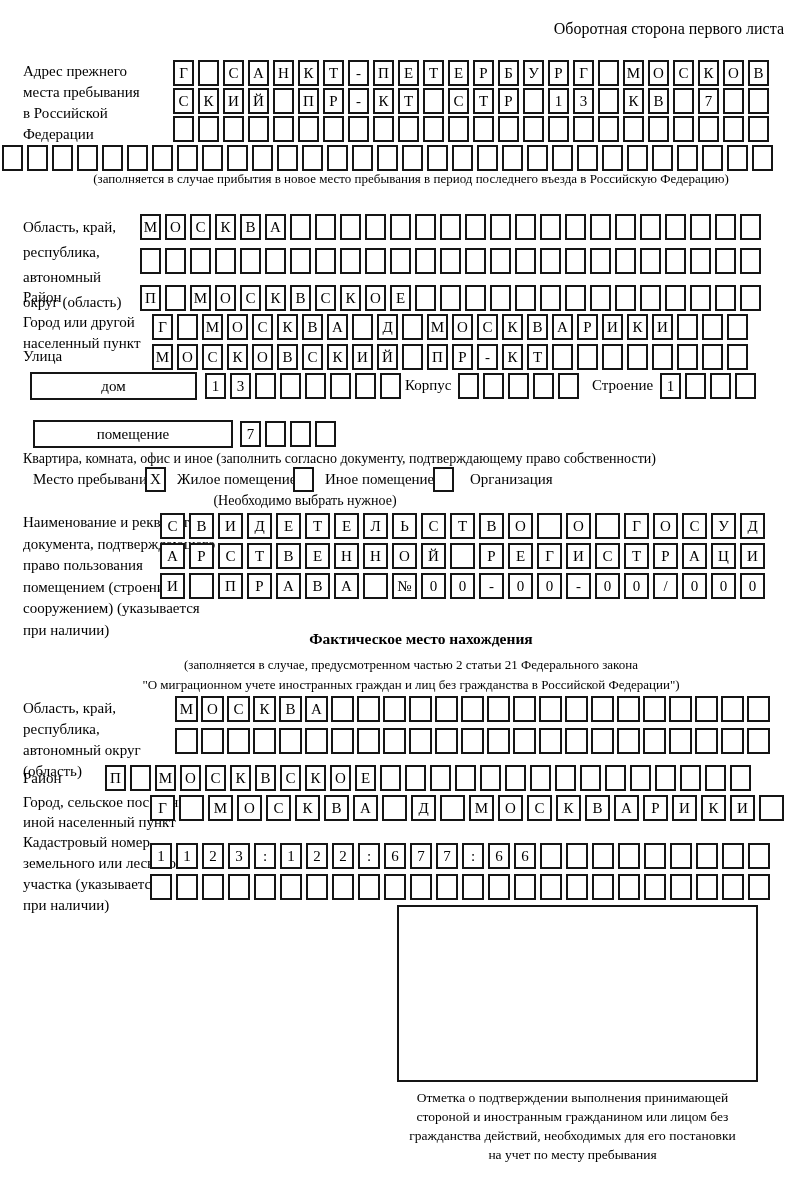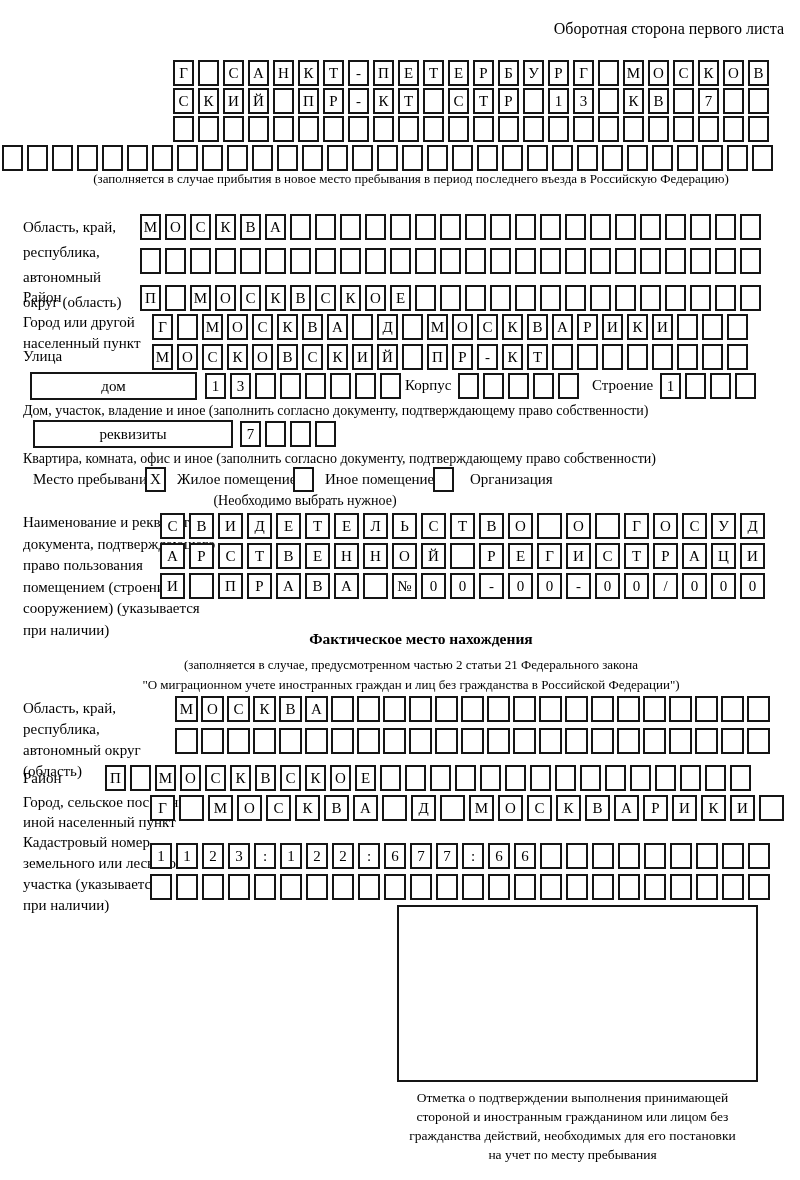--- a/index.html
+++ b/index.html
@@ -24,20 +24,24 @@
       display:flex;align-items:center;justify-content:center;font-size:15px;}
   .stampbox{box-sizing:border-box;border:2px solid #151515;background:#fff;}
 </style>
 </head>
 <body>
 
 <div class="page">
 
   <div class="abs" style="top:20px;right:38px;font-size:16px;">Оборотная сторона первого листа</div>
 
+  <div class="abs lbl" style="left:23px;top:61px;">Адрес прежнего
+места пребывания
+в Российской
+Федерации</div>
   <div class="abs cellrow" style="left:173px;top:60px;">
       <span class="cell">Г</span>
       <span class="cell"></span>
       <span class="cell">С</span>
       <span class="cell">А</span>
       <span class="cell">Н</span>
       <span class="cell">К</span>
       <span class="cell">Т</span>
       <span class="cell">-</span>
       <span class="cell">П</span>
@@ -311,24 +315,23 @@
         <span class="cell"></span>
       </div>
     <div class="abs lbl" style="left:592px;top:3px;">Строение</div>
     <div class="abs cellrow" style="left:660px;top:1px;">
         <span class="cell">1</span>
         <span class="cell"></span>
         <span class="cell"></span>
         <span class="cell"></span>
       </div>
   </div>
-  <div class="abs" style="left:23px;top:403px;font-size:14px;">Дом, участок, владение и иное (заполнить согласно документу, подтверждающему право собственности)</div>
 
   <div class="abs" style="left:0;top:420px;right:0;height:30px;">
-    <div class="abs bigbox" style="left:33px;top:0;width:200px;">реквизиты</div>
+    <div class="abs bigbox" style="left:33px;top:0;width:200px;">помещение</div>
     <div class="abs cellrow" style="left:240px;top:1px;">
         <span class="cell">7</span>
         <span class="cell"></span>
         <span class="cell"></span>
         <span class="cell"></span>
       </div>
   </div>
   <div class="abs" style="left:23px;top:451px;font-size:14px;">Квартира, комната, офис и иное (заполнить согласно документу, подтверждающему право собственности)</div>
 
   <div class="abs" style="left:0;top:467px;right:0;height:28px;">

